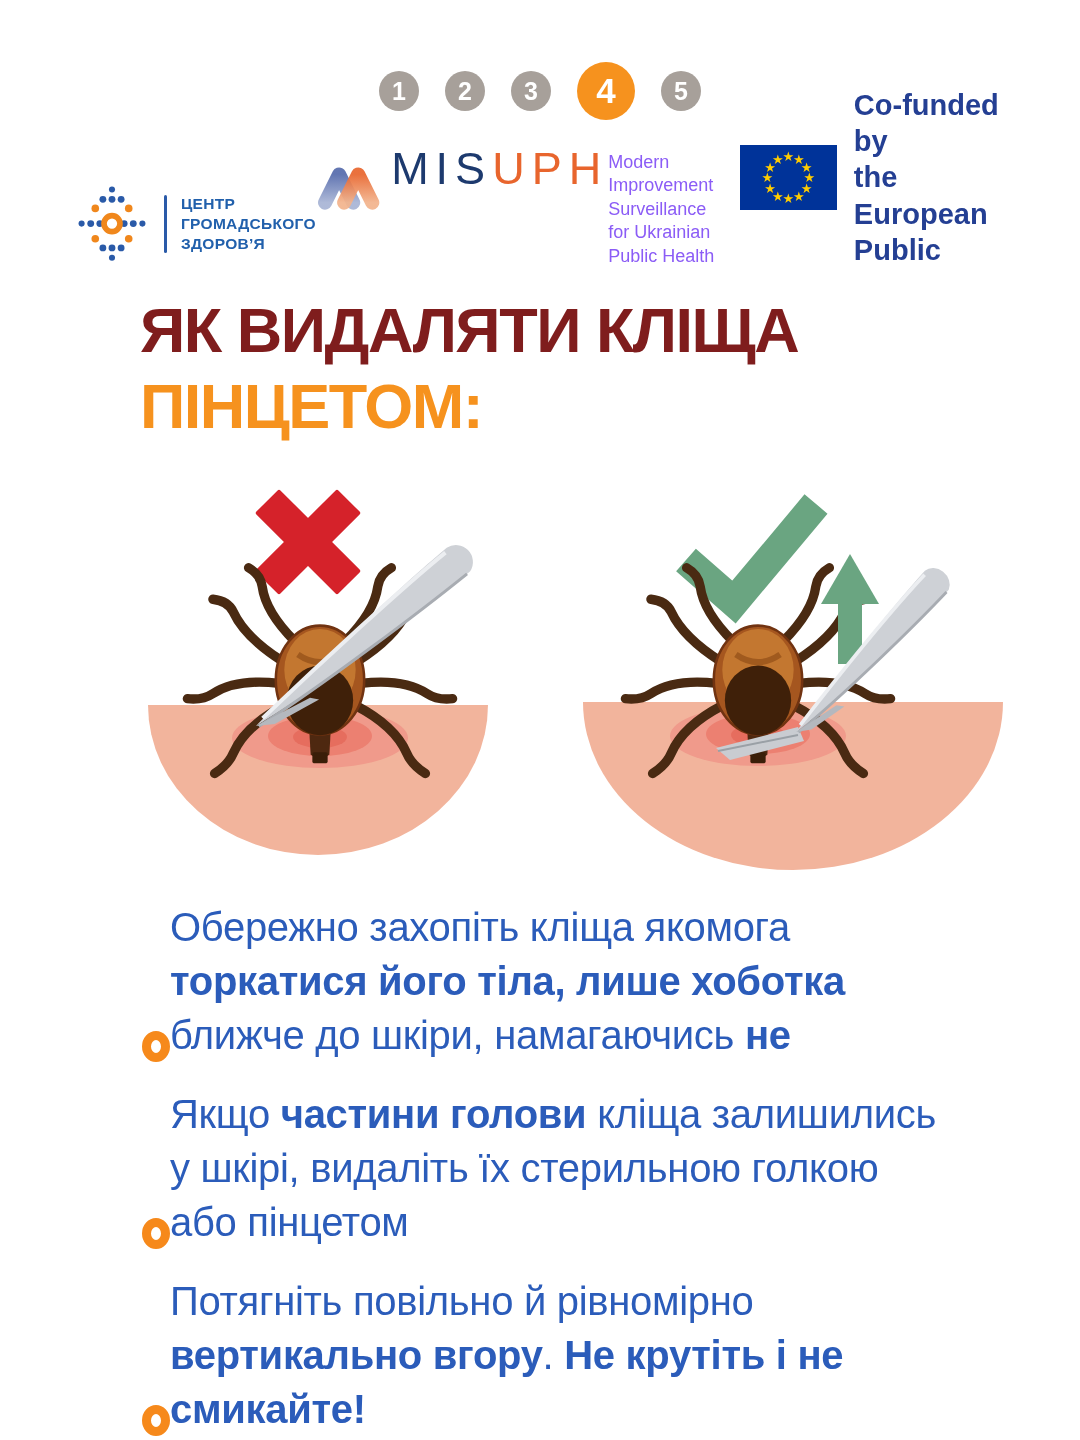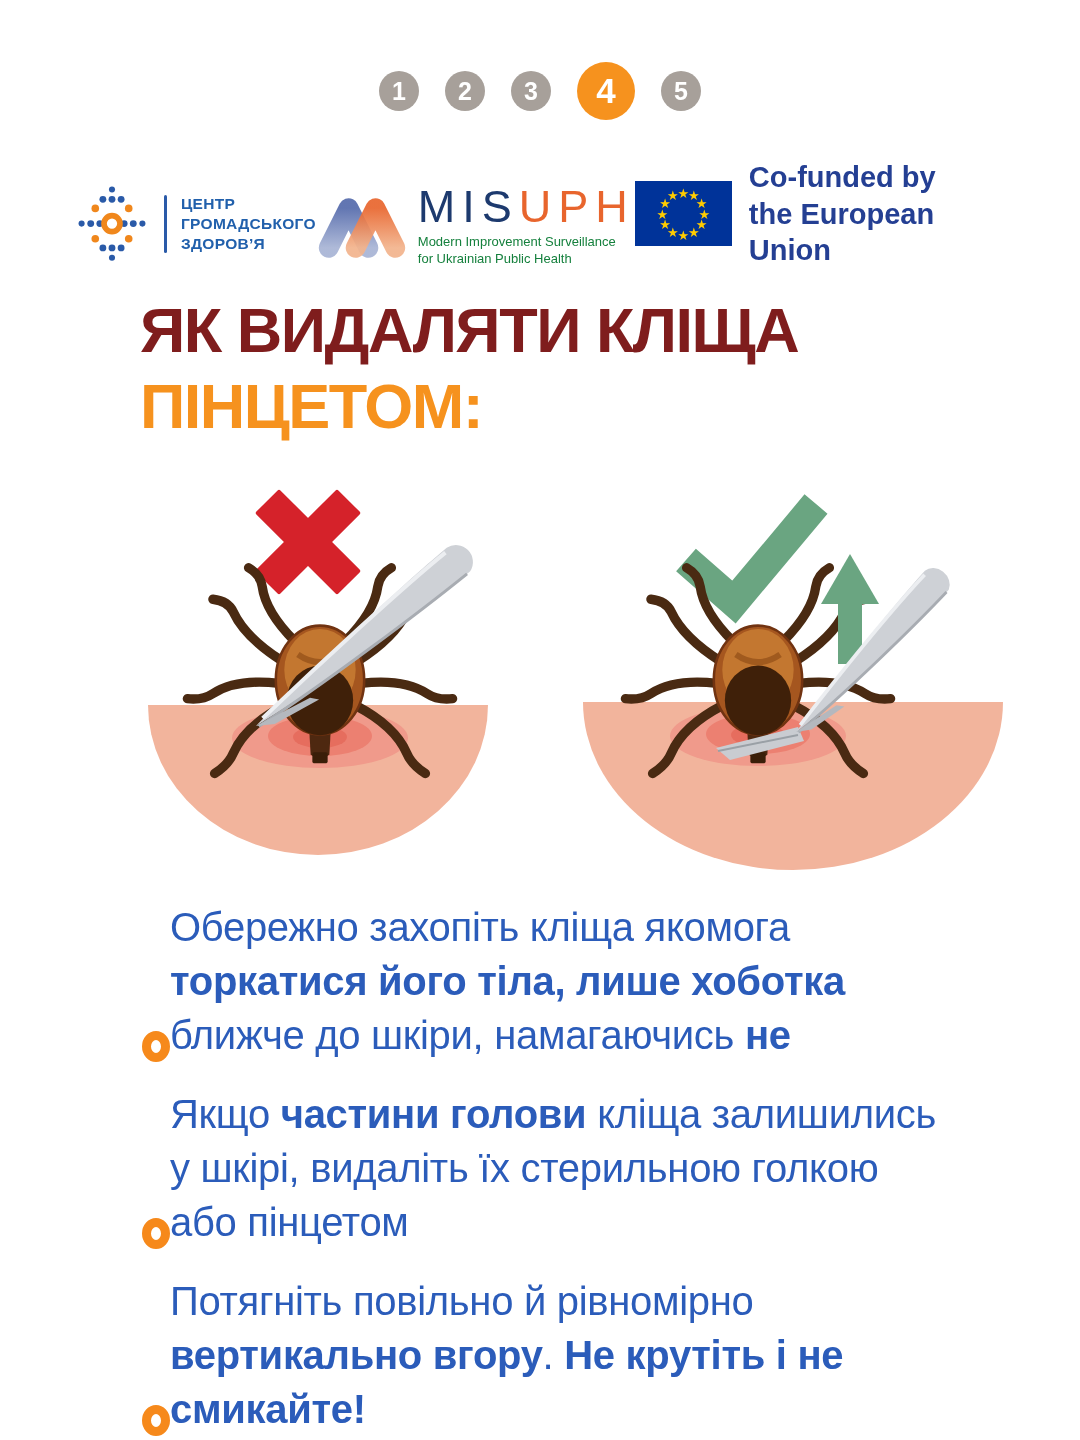--- a/index.html
+++ b/index.html
@@ -14,25 +14,25 @@
        font-weight:700;font-size:25px;}
   .dot.active{width:58px;height:58px;background:#f6921e;font-size:35px;}
 
   
   .logos{position:absolute;top:166px;left:74px;width:932px;height:94px;
          display:flex;justify-content:space-between;align-items:flex-end;margin-top:8px;}
   .logo-phc{display:flex;align-items:center;gap:14px;}
   .phc-divider{width:3px;height:58px;background:#2a5aa8;border-radius:2px;}
   .phc-text{color:#2160ac;font-weight:700;font-size:15.5px;line-height:1.28;letter-spacing:.3px;}
   .logo-misuph{display:flex;align-items:flex-start;gap:10px;}
-  .misuph-text{display:flex;flex-direction:column;}
+  .misuph-text{display:flex;flex-direction:row;}
   .misuph-word{font-size:45px;letter-spacing:7px;font-weight:500;line-height:1;}
   .misuph-word .mis{color:#1d3a6e;}
   .misuph-word .uph{color:#e8652d;}
-  .misuph-sub{margin-top:5px;font-size:13px;color:#15803d;line-height:1.3;font-weight:500;}
+  .misuph-sub{margin-top:5px;font-size:18px;color:#8b5cf6;line-height:1.3;font-weight:500;}
   .logo-eu{display:flex;align-items:center;gap:17px;}
   .eu-flag{position:relative;width:97px;height:65px;background:#003399;flex:0 0 auto;}
   .eu-flag .star{position:absolute;color:#ffcc00;font-size:13px;line-height:1;
                  transform:translate(-50%,-50%);}
   .eu-text{color:#243f93;font-weight:700;font-size:29px;line-height:1.25;}
 
   
   .title{position:absolute;left:140px;top:292px;margin:0;font-weight:800;
          font-size:63px;line-height:76px;letter-spacing:-1.5px;}
   .title .t1{color:#7f1d1d;}
@@ -136,21 +136,21 @@
           <span class="star" style="left: 59px; top: 50.6865px;">★</span>
           <span class="star" style="left: 48.5px; top: 53.5px;">★</span>
           <span class="star" style="left: 38px; top: 50.6865px;">★</span>
           <span class="star" style="left: 30.3135px; top: 43px;">★</span>
           <span class="star" style="left: 27.5px; top: 32.5px;">★</span>
           <span class="star" style="left: 30.3135px; top: 22px;">★</span>
           <span class="star" style="left: 38px; top: 14.3135px;">★</span>
         </div>
       <div class="eu-text">
         <div>Co-funded by</div>
-        <div>the European Union</div>
+        <div>the European Public</div>
       </div>
     </div>
 
   </header>
 
   <h1 class="title">
     <span class="t1">ЯК ВИДАЛЯТИ КЛІЩА</span><br>
     <span class="t2">ПІНЦЕТОМ:</span>
   </h1>
 

